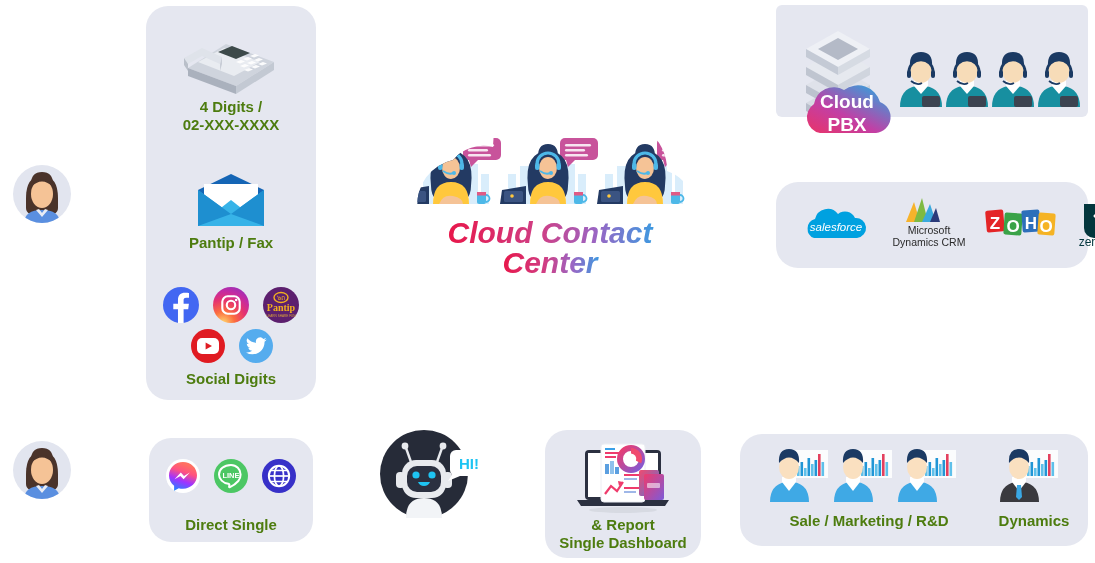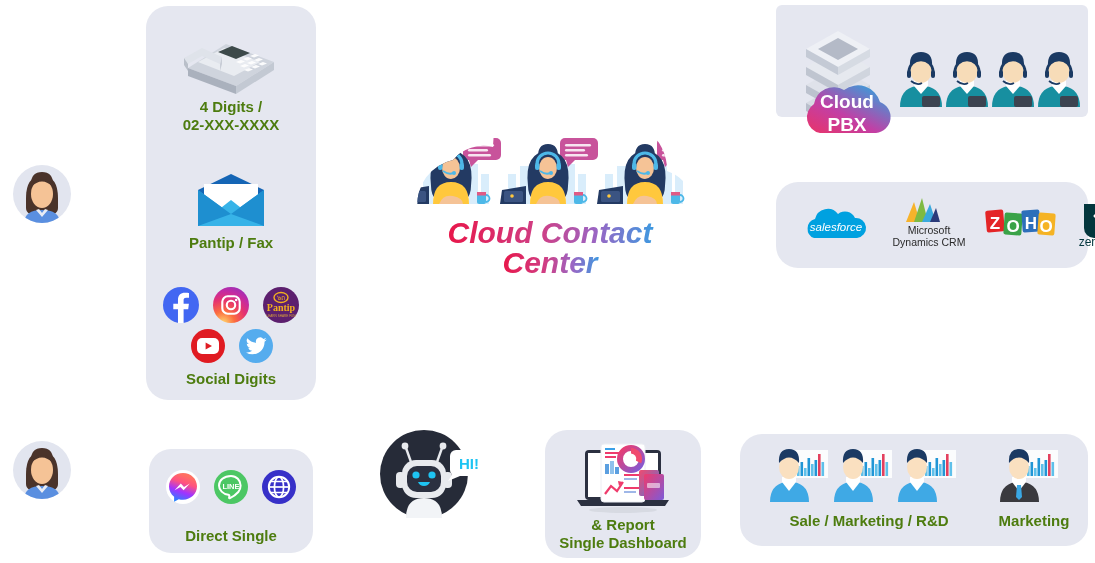--- a/index.html
+++ b/index.html
@@ -371,21 +371,21 @@
         <path d="M18 6 L38 6 L18 28 Z" fill="#03363d"></path>
         <path d="M38 28 L18 28 L38 6 Z" fill="#03363d" opacity="0"></path>
         <path d="M38 30 a10 10 0 0 1 -20 0 z" fill="#03363d"></path>
         <path d="M18 30 L38 30 L18 8 Z" fill="#03363d"></path>
         <path d="M38 6 a10 10 0 0 0 -20 0 z" fill="#03363d" opacity="0"></path>
         <text x="35" y="48" text-anchor="middle" font-family="Liberation Sans, sans-serif" font-size="12" fill="#03363d">zendesk</text>
       </svg>
     </div>
   </div>
 
-  <div class="panel" style="left:149px;top:449px;width:164px;height:104px;">
+  <div class="panel" style="left:149px;top:438px;width:164px;height:104px;">
     <div class="icon-row" style="position:absolute;left:12px;top:18px;width:140px;height:40px;gap:14px;">
       <div class="circ" style="width:34px;height:34px;background:#ffffff;">
         <svg width="30" height="30" viewBox="0 0 30 30">
           <defs>
               <linearGradient id="msgr" x1="0" y1="1" x2="0.35" y2="0">
             <stop offset="0%" stop-color="#0099ff"></stop>
                 <stop offset="45%" stop-color="#a033ff"></stop>
             <stop offset="75%" stop-color="#ff5280"></stop>
                 <stop offset="100%" stop-color="#ff7061"></stop>
           </linearGradient>
@@ -551,16 +551,16 @@
             <rect x="53.5" y="14" width="2.6" height="14" fill="#5fc0ea"></rect>
         </g>
         <path d="M2 54 q0 -17 15 -20 l9 0 q15 3 15 20 z" fill="#3a3a3f"></path>
         <path d="M14 34 l7 9 l7 -9 l0 -5 l-14 0 z" fill="#fff"></path>
         <path d="M19 37 l4 0 l1 12 l-3 3 l-3 -3 z" fill="#3aa8e5"></path>
         <ellipse cx="21" cy="19" rx="10" ry="12" fill="#fae0c0"></ellipse>
         <path d="M11 15 q10 -11 20 0 q1 -14 -10 -14 q-11 0 -10 14z" fill="#1b3a63"></path>
       </g>
     </svg>
     <div class="lbl" style="position:absolute;left:14px;top:78px;width:230px;font-size:15px;">Sale / Marketing / R&amp;D</div>
-    <div class="lbl" style="position:absolute;left:248px;top:78px;width:92px;font-size:15px;">Marketing</div>
+    <div class="lbl" style="position:absolute;left:248px;top:78px;width:92px;font-size:15px;">Dynamics</div>
   </div>
 
 </div>
 
 </body></html>

